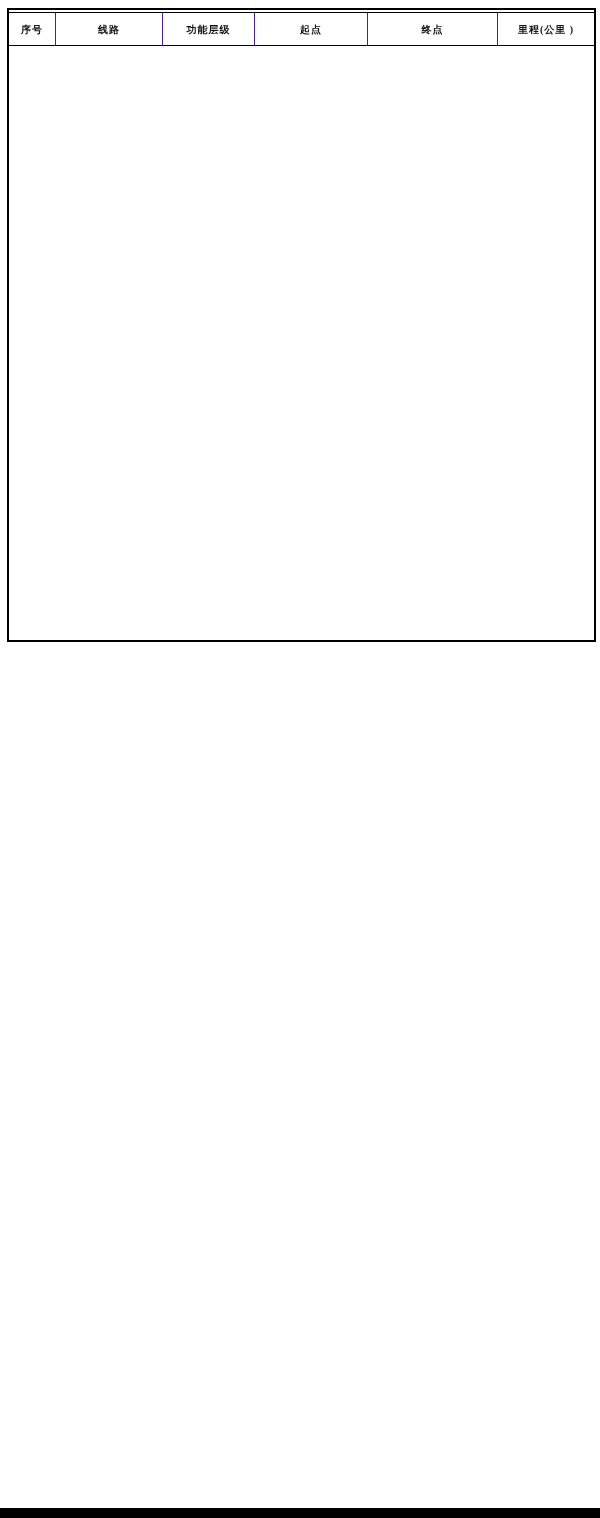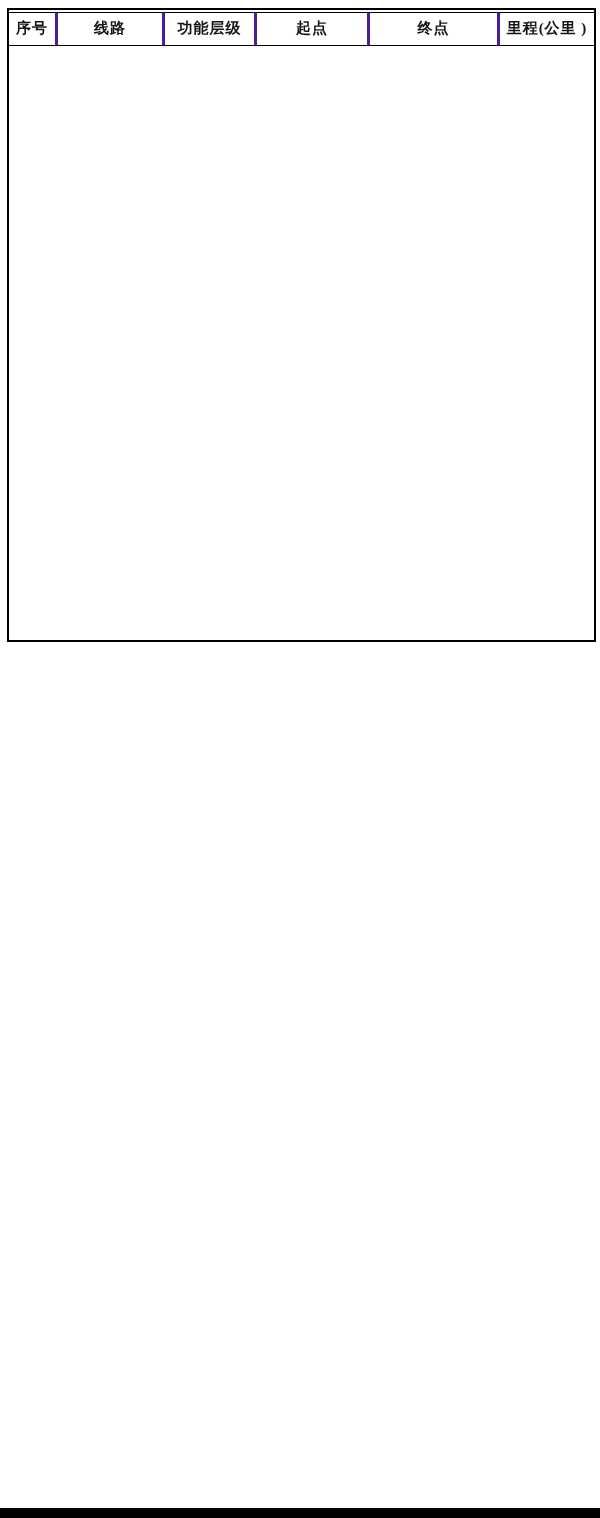--- a/index.html
+++ b/index.html
@@ -9,26 +9,26 @@
     overflow:hidden;
   }
   .table-wrap{position:absolute;left:7px;top:8px;}
   table.plan{
     border-collapse:separate;border-spacing:0 2px;
     border:2px solid #000;table-layout:fixed;width:589px;
   }
   col.w0{width:46px}col.w1{width:107px}col.w2{width:92px}
   col.w3{width:113px}col.w4{width:130px}col.w5{width:97px}
   th,td{
-    border-top:1px solid #000;border-bottom:1px solid #000;border-left:3px solid #4c1d95;
+    border-top:1px solid #000;border-bottom:1px solid #000;border-left:1px solid #4c1d95;
     text-align:center;vertical-align:middle;
     font-size:14px;line-height:1.3;padding:1px 2px;overflow:hidden;
   }
   .c0{border-left:none;}
-  th{font-weight:bold;font-size:15px;letter-spacing:1px;height:30px;}
+  th{font-weight:bold;font-size:10px;letter-spacing:1px;height:30px;}
   .bottom-bar{position:absolute;left:0;bottom:0;width:600px;height:10px;background:#000;}
 </style>
 </head>
 <body>
 
 <div class="table-wrap">
   <table class="plan">
     <colgroup>
       <col class="w0">
         <col class="w1">

